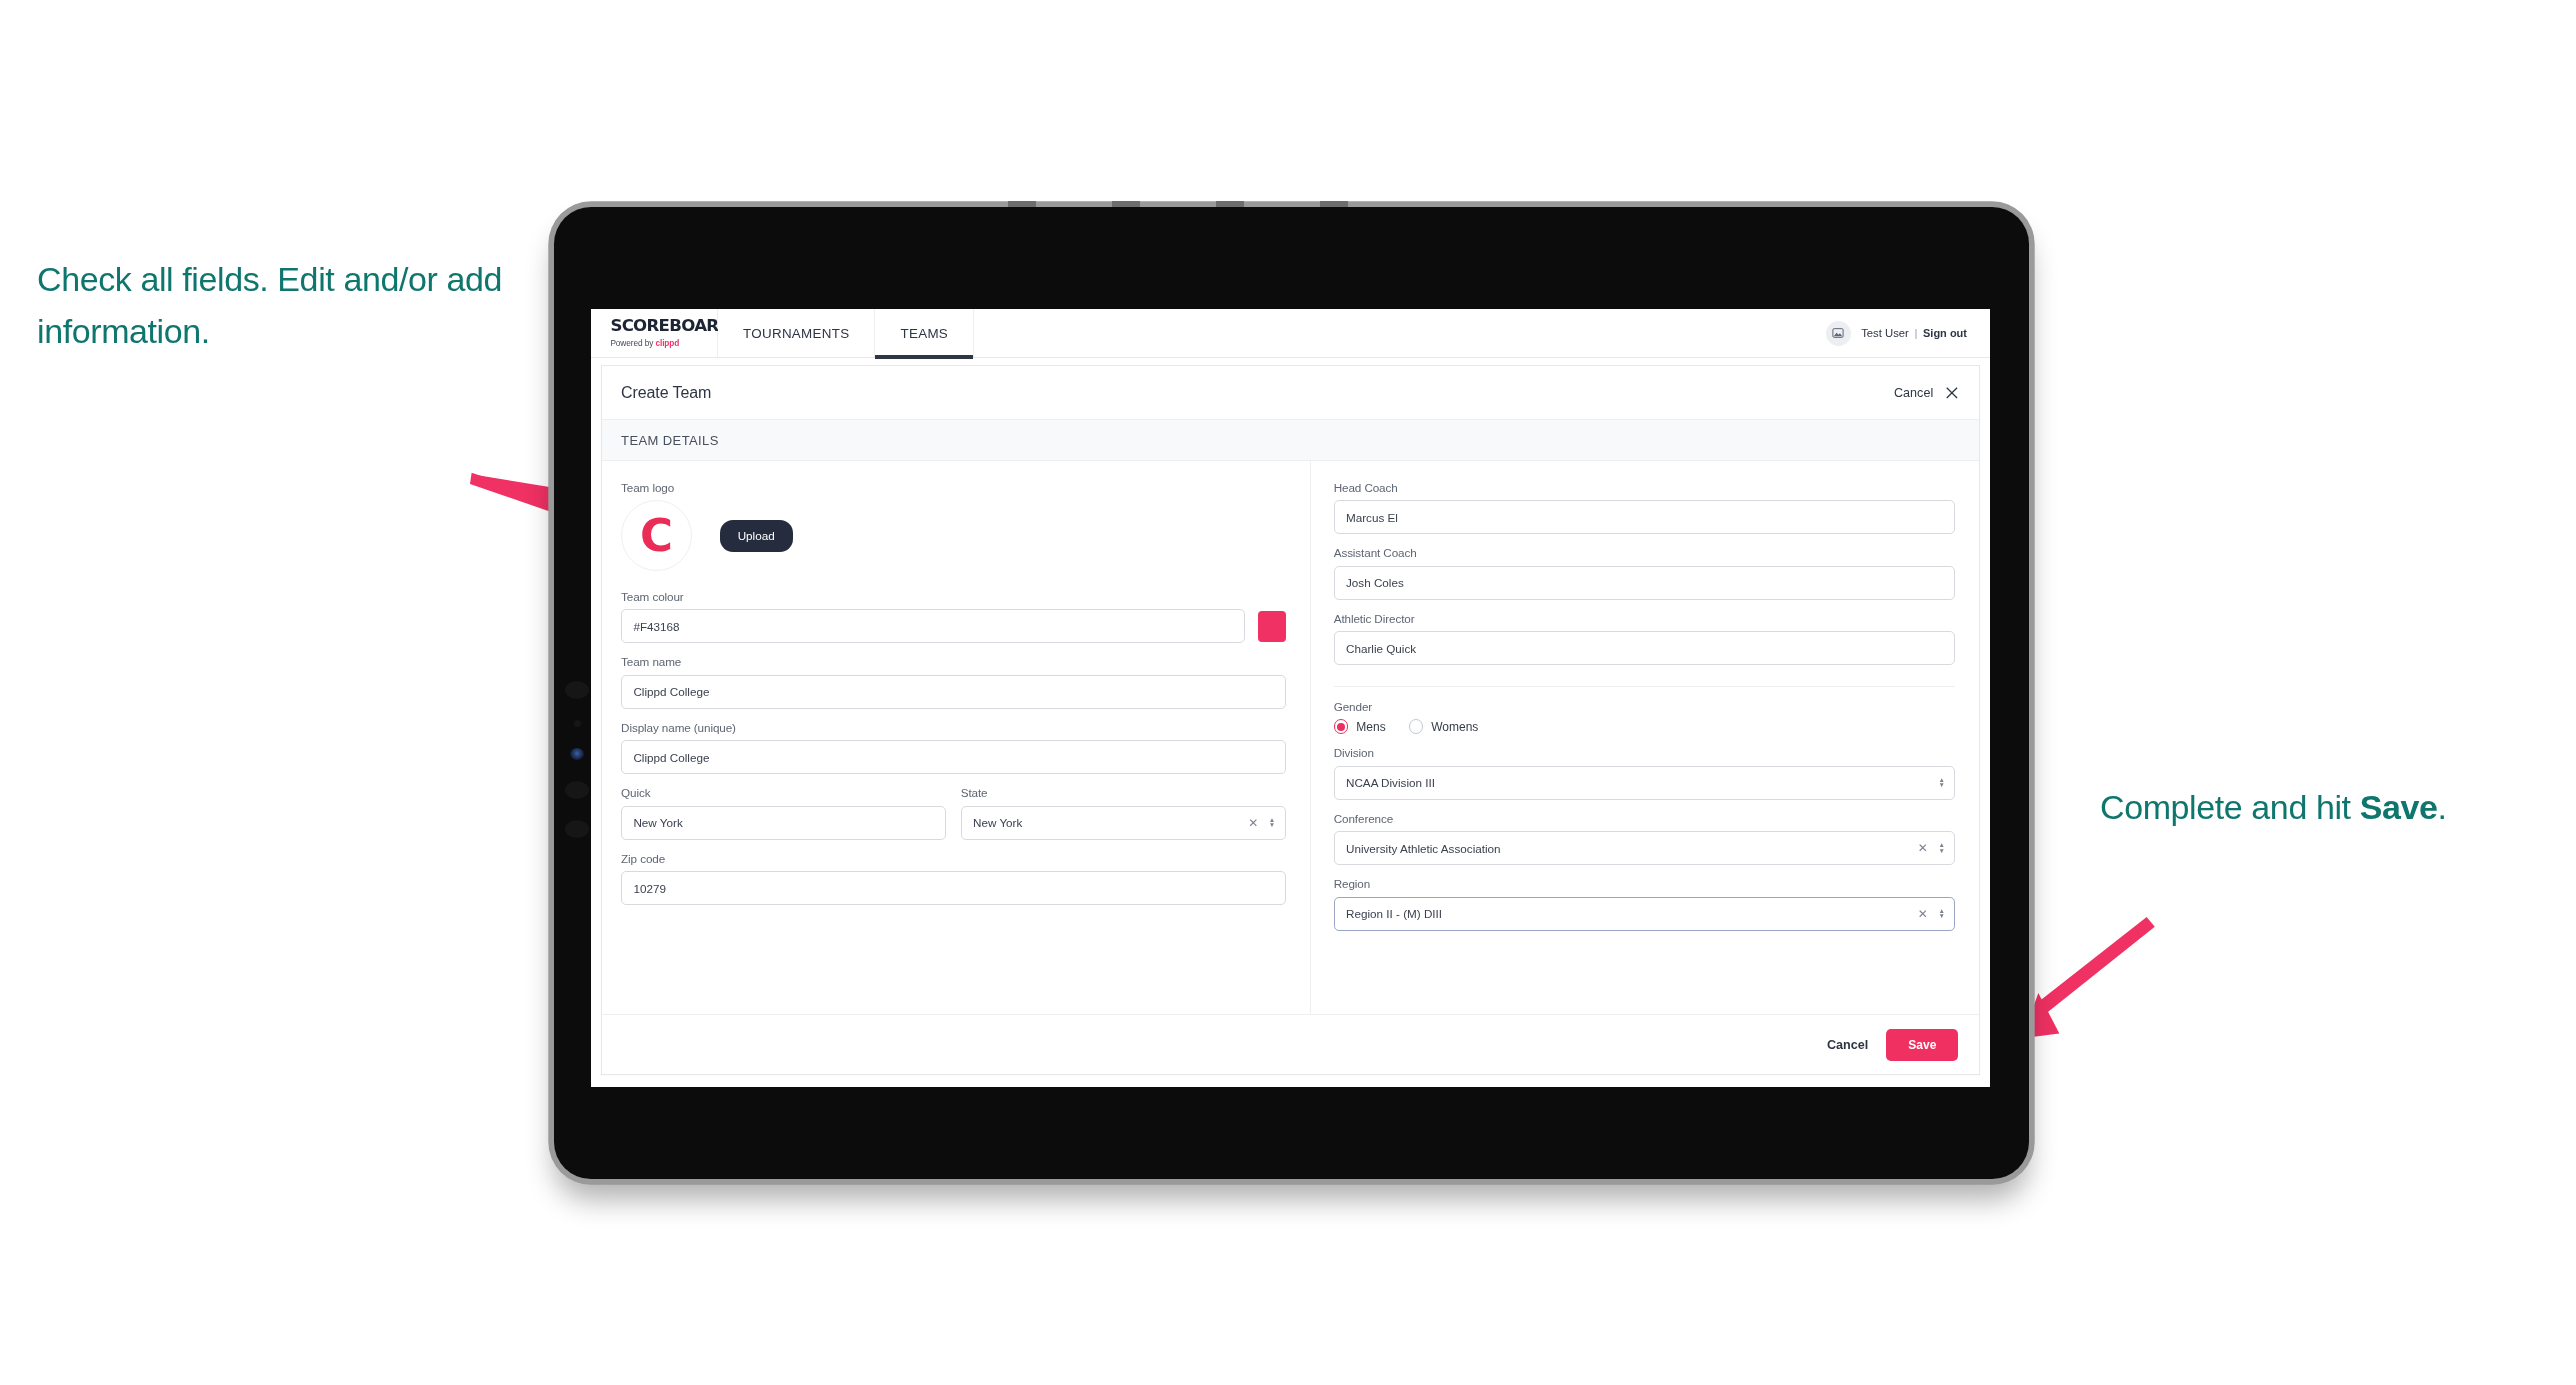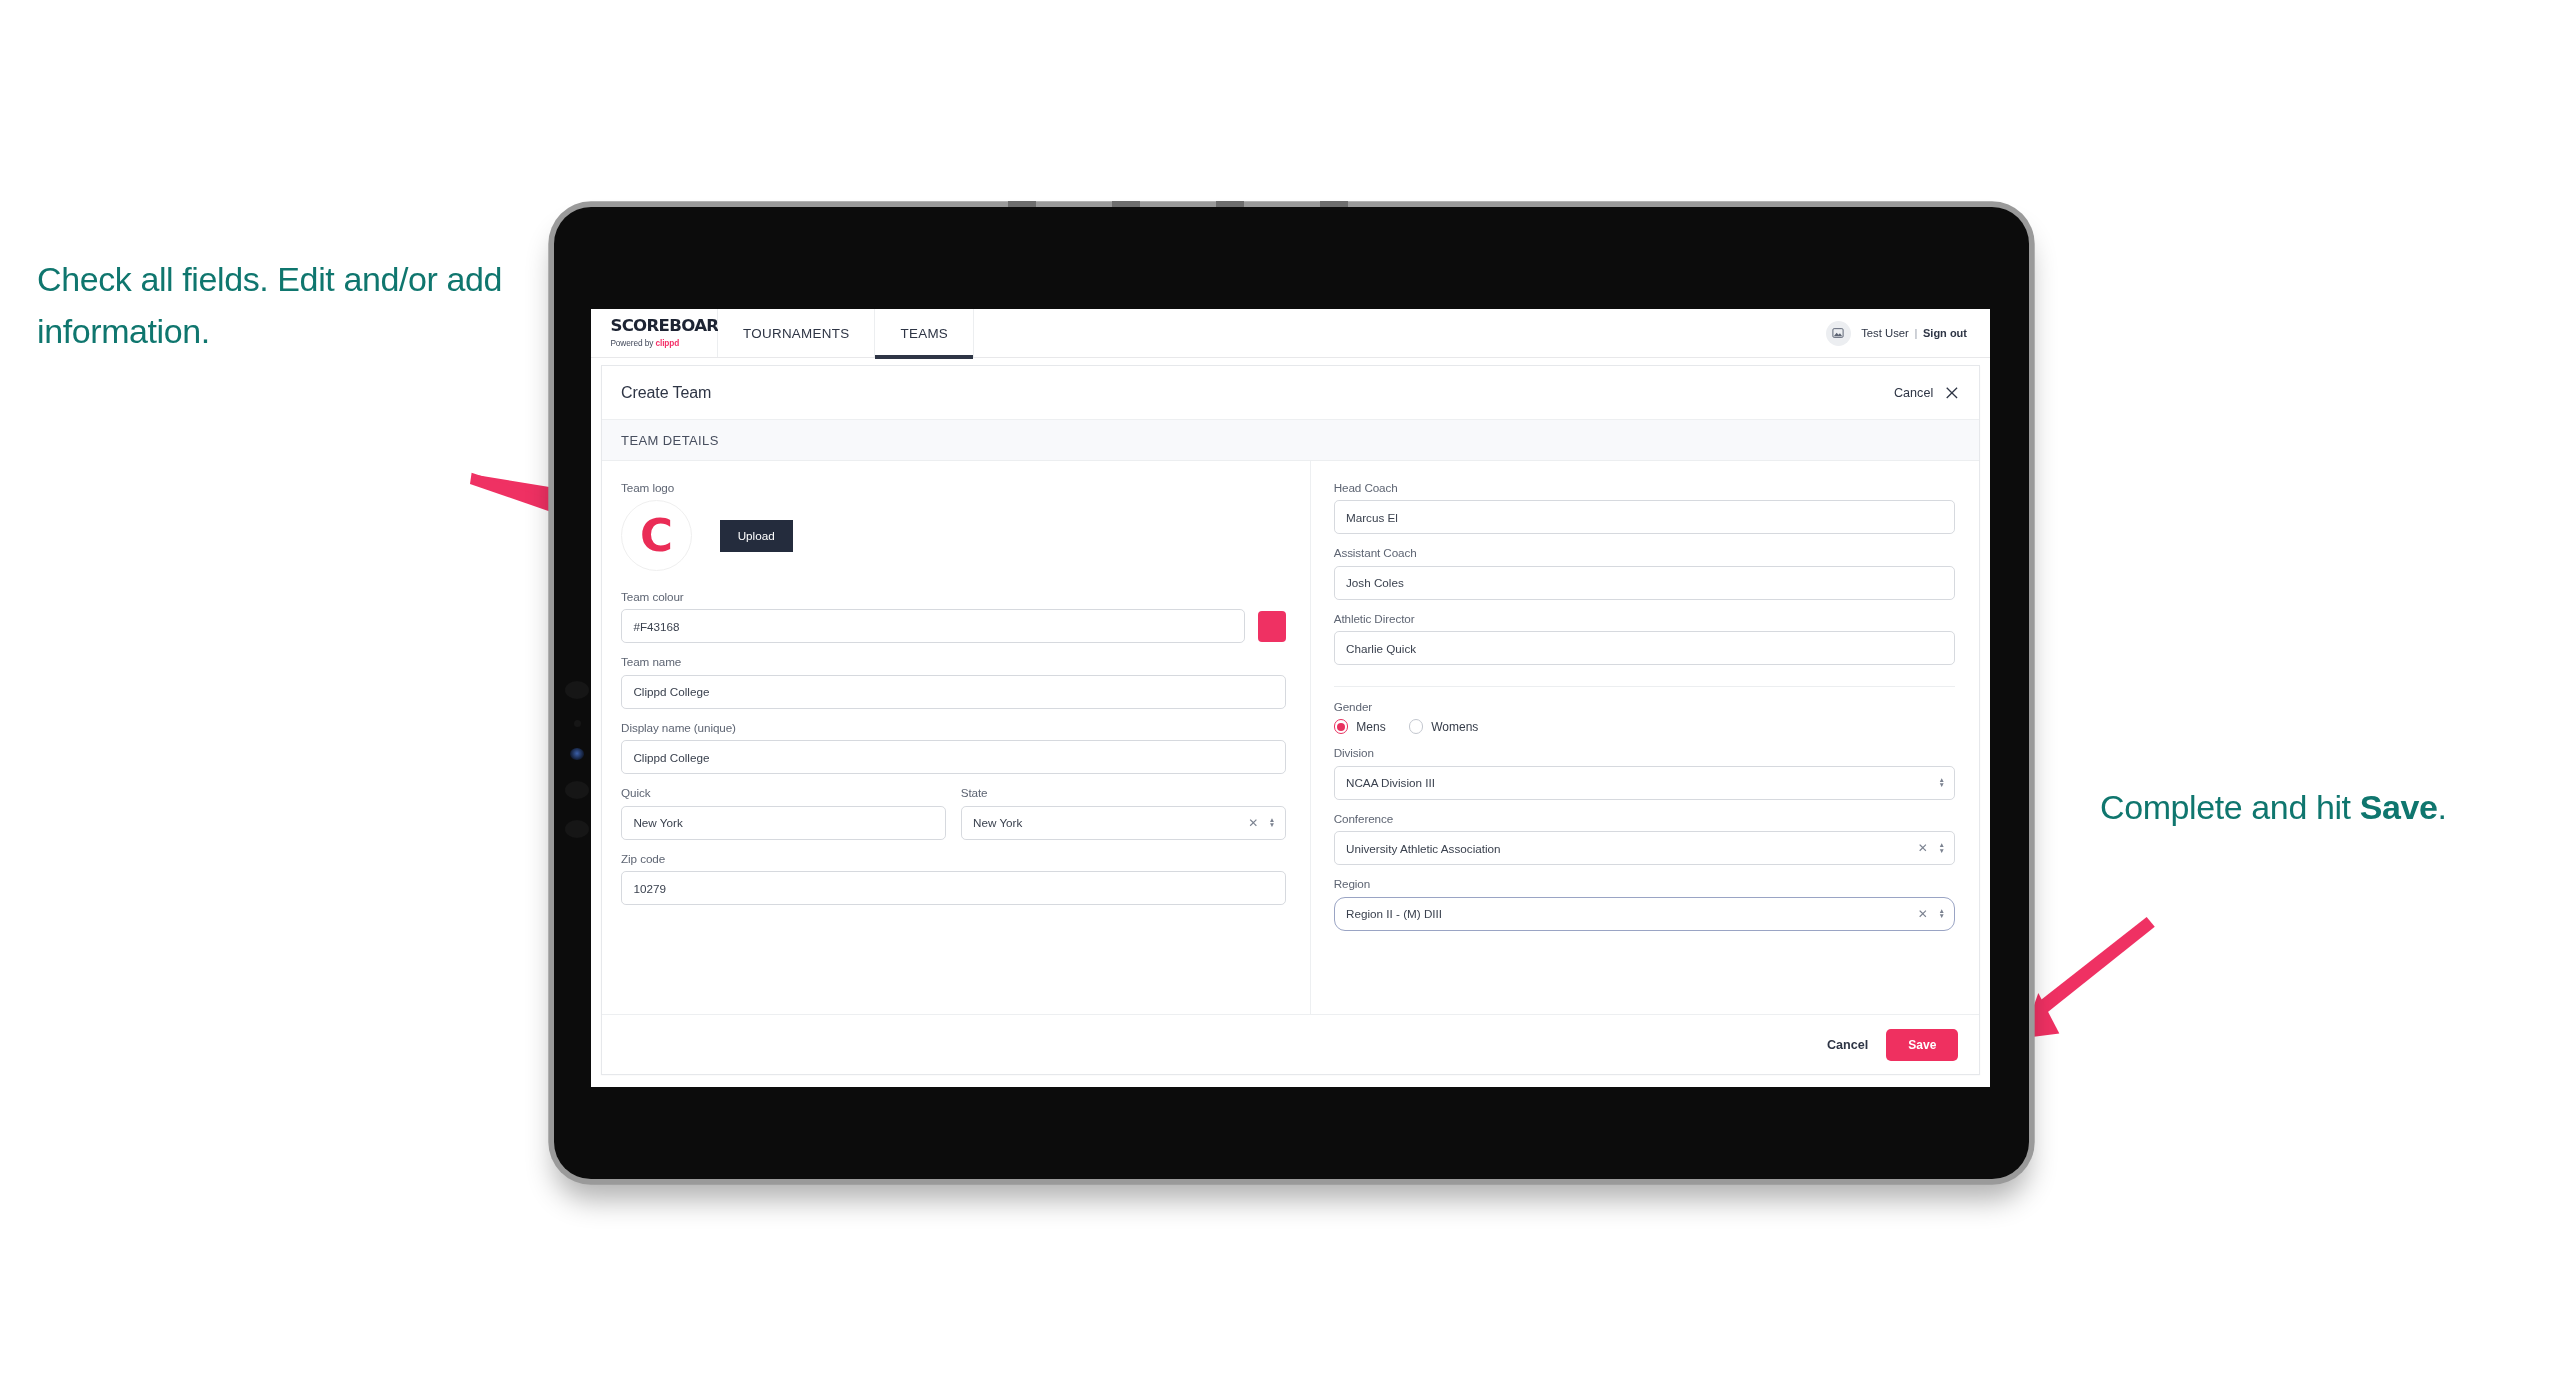--- a/index.html
+++ b/index.html
@@ -145,33 +145,33 @@
     letter-spacing: -0.1px; display: block;
   }
   .inp {
     width: 100%; height: 34px;
     border: 0.8px solid #d6d9de; border-radius: 4.9px;
     background: #fff; padding: 0 11.3px;
     font-family: "Liberation Sans", sans-serif;
     font-size: 11.7px; color: #3a414e;
     display: flex; align-items: center;
   }
-  .inp.focusblue { border-color: #9aa4c4; border-radius: 11px; }
+  .inp.focusblue { border-color: #9aa4c4; }
 
   
   .logo-row { display: flex; align-items: center; gap: 27.6px; margin-bottom: 6.5px; }
   .logo-circle {
     width: 71px; height: 71px; border-radius: 50%;
     border: 0.8px solid #efefef; background: #fff;
     display: flex; align-items: center; justify-content: center;
     font-family: "DejaVu Sans", sans-serif;
     font-size: 45px; font-weight: 700; color: #ea2c56; line-height: 1;
   }
   .upload-btn {
-    background: #242c3d; color: #fff; border: none; border-radius: 0;
+    background: #242c3d; color: #fff; border: none; border-radius: 13px;
     height: 32px; padding: 0 18px;
     font-family: "Liberation Sans", sans-serif;
     font-size: 11.7px; cursor: pointer;
   }
 
   
   .colour-row { display: flex; align-items: center; gap: 13px; }
   .colour-row .inp { flex: 1; }
   .swatch { width: 27.6px; height: 31px; border-radius: 4px; }
 

